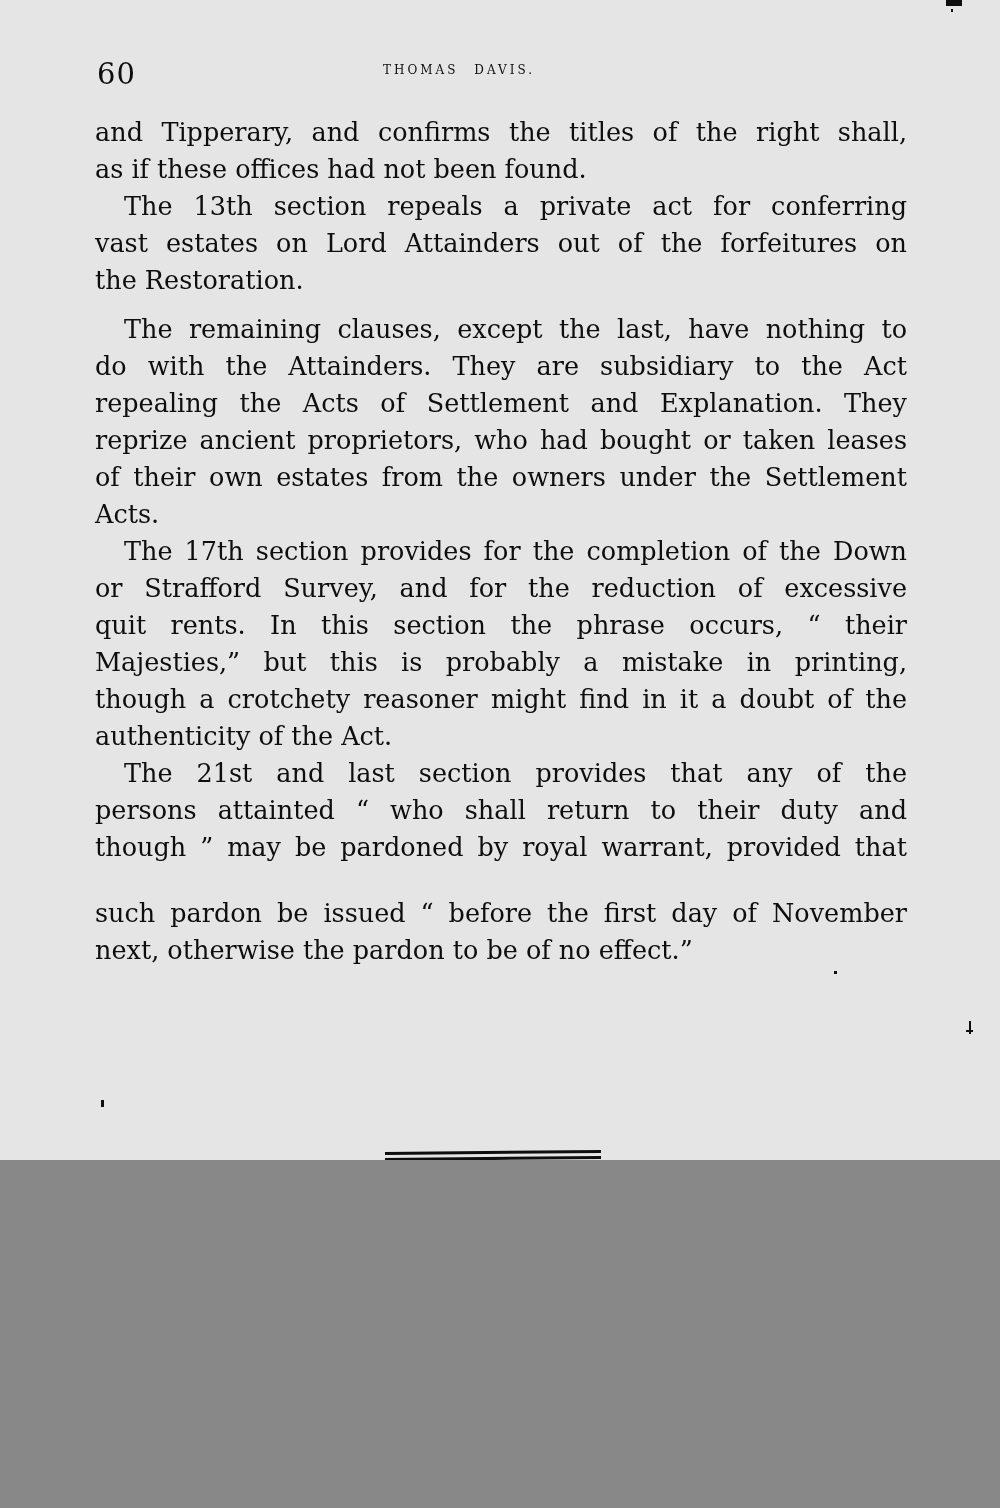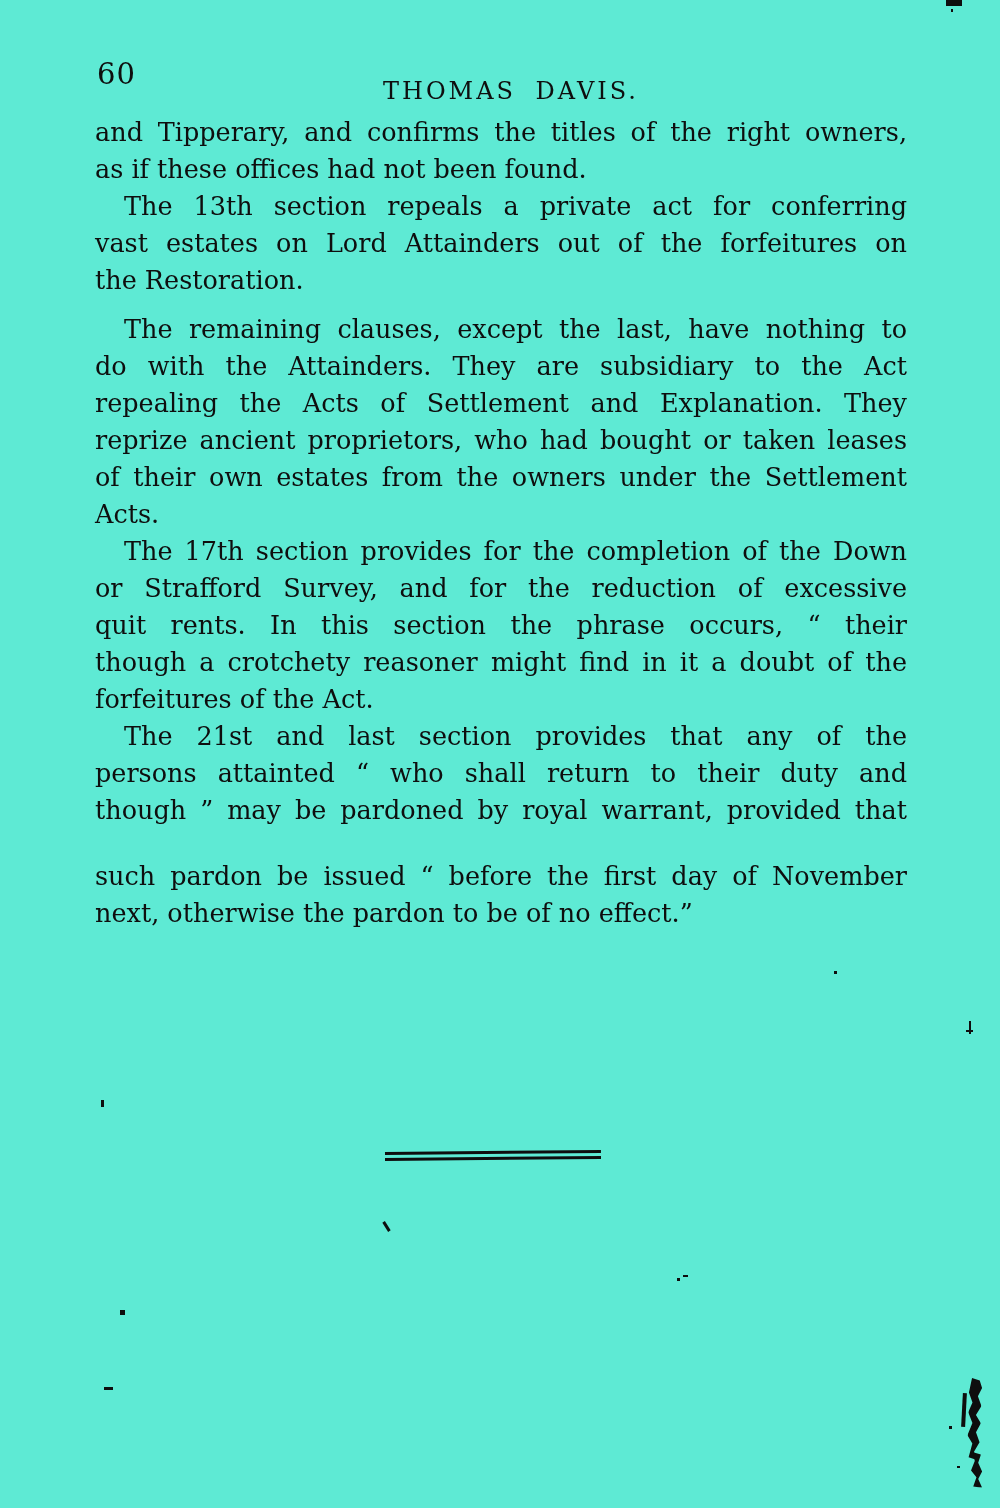--- a/index.html
+++ b/index.html
@@ -1,32 +1,32 @@
 <!DOCTYPE html>
 <html><head>
 <meta charset="utf-8">
 <style>
   html,body { margin:0; padding:0; background:#888; }
   .page {
     position:relative;
-    width:1000px; height:1508px;
+    width:1000px; height:1160px;
     margin:0 auto;
-    background:#5eead4;
+    background:#e5e5e5;
     color:#0e0e0e;
     font-family:"DejaVu Serif","Liberation Serif",serif;
     overflow:hidden;
   }
   
   .folio {
     position:absolute; left:97px; top:57px;
     font-size:29px; letter-spacing:1px;
   }
   .running-title {
-    position:absolute; left:383px; top:77px;
-    font-size:24px; letter-spacing:3px; word-spacing:9px;
+    position:absolute; left:383px; top:63px;
+    font-size:12px; letter-spacing:3px; word-spacing:9px;
   }
   
   .textblock {
     position:absolute; left:95px; top:114px; width:812px;
     font-size:25.5px; line-height:37px;
   }
   .para { margin:0; padding:0; }
   .line {
     height:37px; white-space:nowrap;
     text-align:justify; text-align-last:justify;
@@ -65,21 +65,21 @@
 <body>
 
 <div class="page">
 
   <div class="folio">60</div>
   <div class="running-title">THOMAS DAVIS.</div>
 
   <div class="textblock">
 
     <p class="para">
-      <span class="line jl" style="display: block;">and Tipperary, and confirms the titles of the right owners,</span>
+      <span class="line jl" style="display: block;">and Tipperary, and confirms the titles of the right shall,</span>
       <span class="line last" style="display: block;">as if these offices had not been found.</span>
     </p>
 
     <p class="para">
       <span class="line jl ind" style="display: block;">The 13th section repeals a private act for conferring</span>
       <span class="line jl" style="display: block;">vast estates on Lord Attainders out of the forfeitures on</span>
       <span class="line last" style="display: block;">the Restoration.</span>
     </p>
 
     <p class="para">
@@ -88,22 +88,23 @@
       <span class="line jl" style="display: block;">repealing the Acts of Settlement and Explanation. They</span>
       <span class="line jl" style="display: block;">reprize ancient proprietors, who had bought or taken leases</span>
       <span class="line jl" style="display: block;">of their own estates from the owners under the Settlement</span>
       <span class="line last" style="display: block;">Acts.</span>
     </p>
 
     <p class="para">
       <span class="line jl ind" style="display: block;">The 17th section provides for the completion of the Down</span>
       <span class="line jl" style="display: block;">or Strafford Survey, and for the reduction of excessive</span>
       <span class="line jl" style="display: block;">quit rents. In this section the phrase occurs, “ their</span>
+      <span class="line jl" style="display: block;">Majesties,” but this is probably a mistake in printing,</span>
       <span class="line jl" style="display: block;">though a crotchety reasoner might find in it a doubt of the</span>
-      <span class="line last" style="display: block;">forfeitures of the Act.</span>
+      <span class="line last" style="display: block;">authenticity of the Act.</span>
     </p>
 
     <p class="para">
       <span class="line jl ind" style="display: block;">The 21st and last section provides that any of the</span>
       <span class="line jl" style="display: block;">persons attainted “ who shall return to their duty and</span>
       <span class="line jl" style="display: block;">though ” may be pardoned by royal warrant, provided that</span>
       <span class="line jl" style="display: block; margin-top: 29px;">such pardon be issued “ before the first day of November</span>
       <span class="line last" style="display: block;">next, otherwise the pardon to be of no effect.”</span>
     </p>
 

